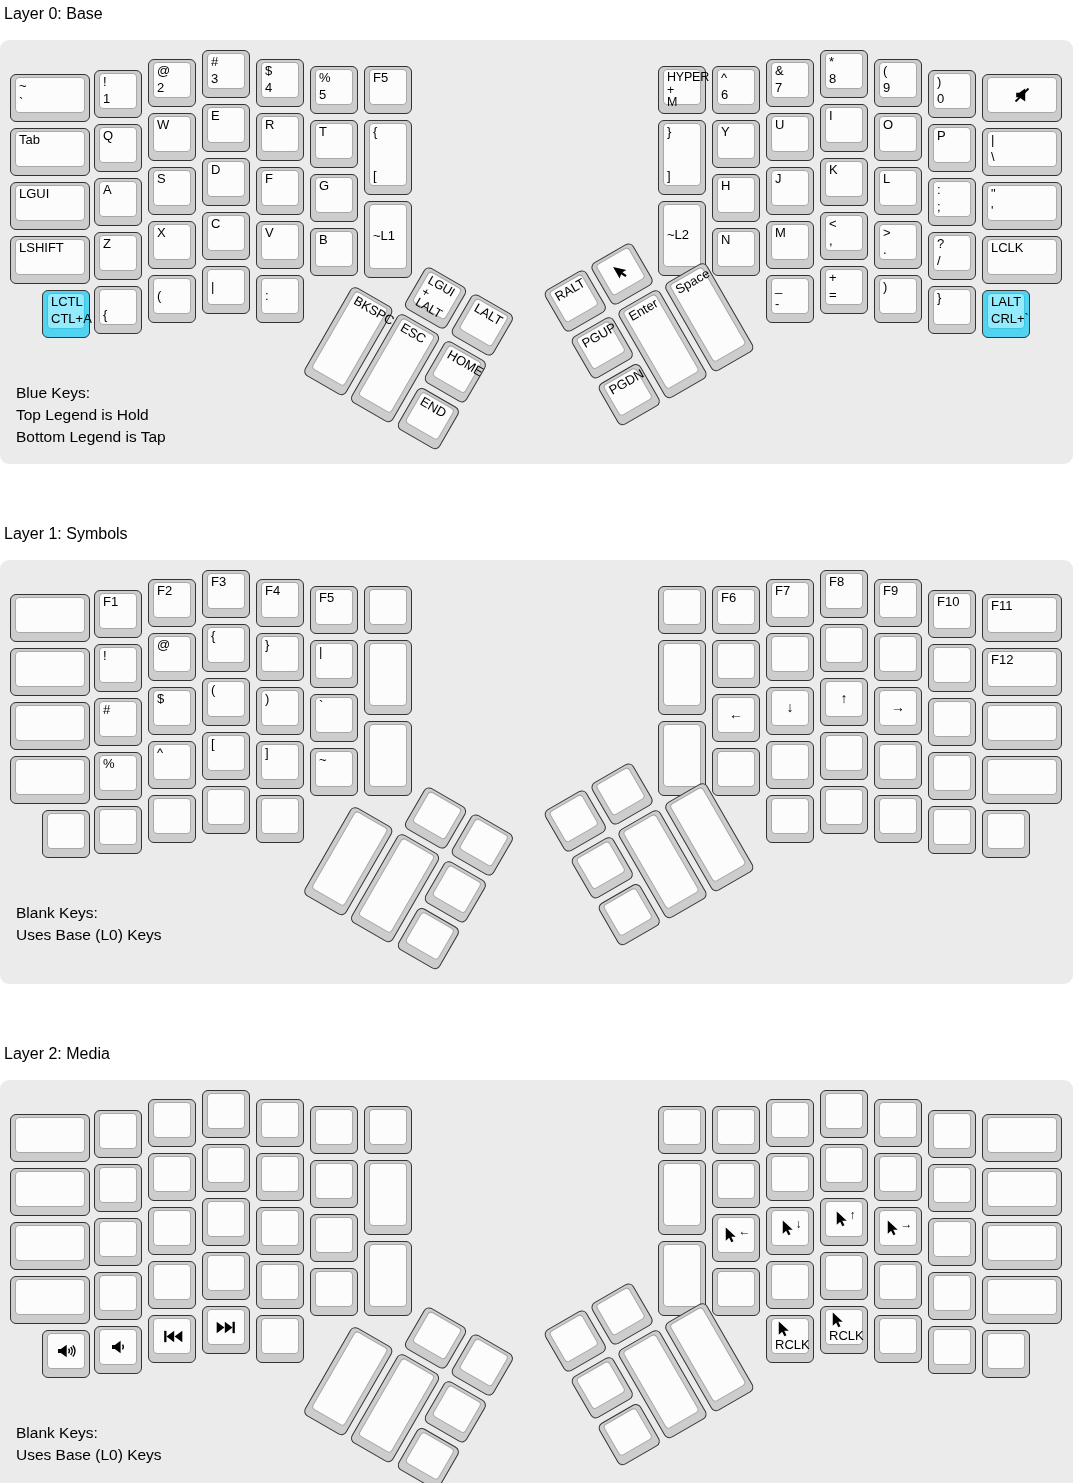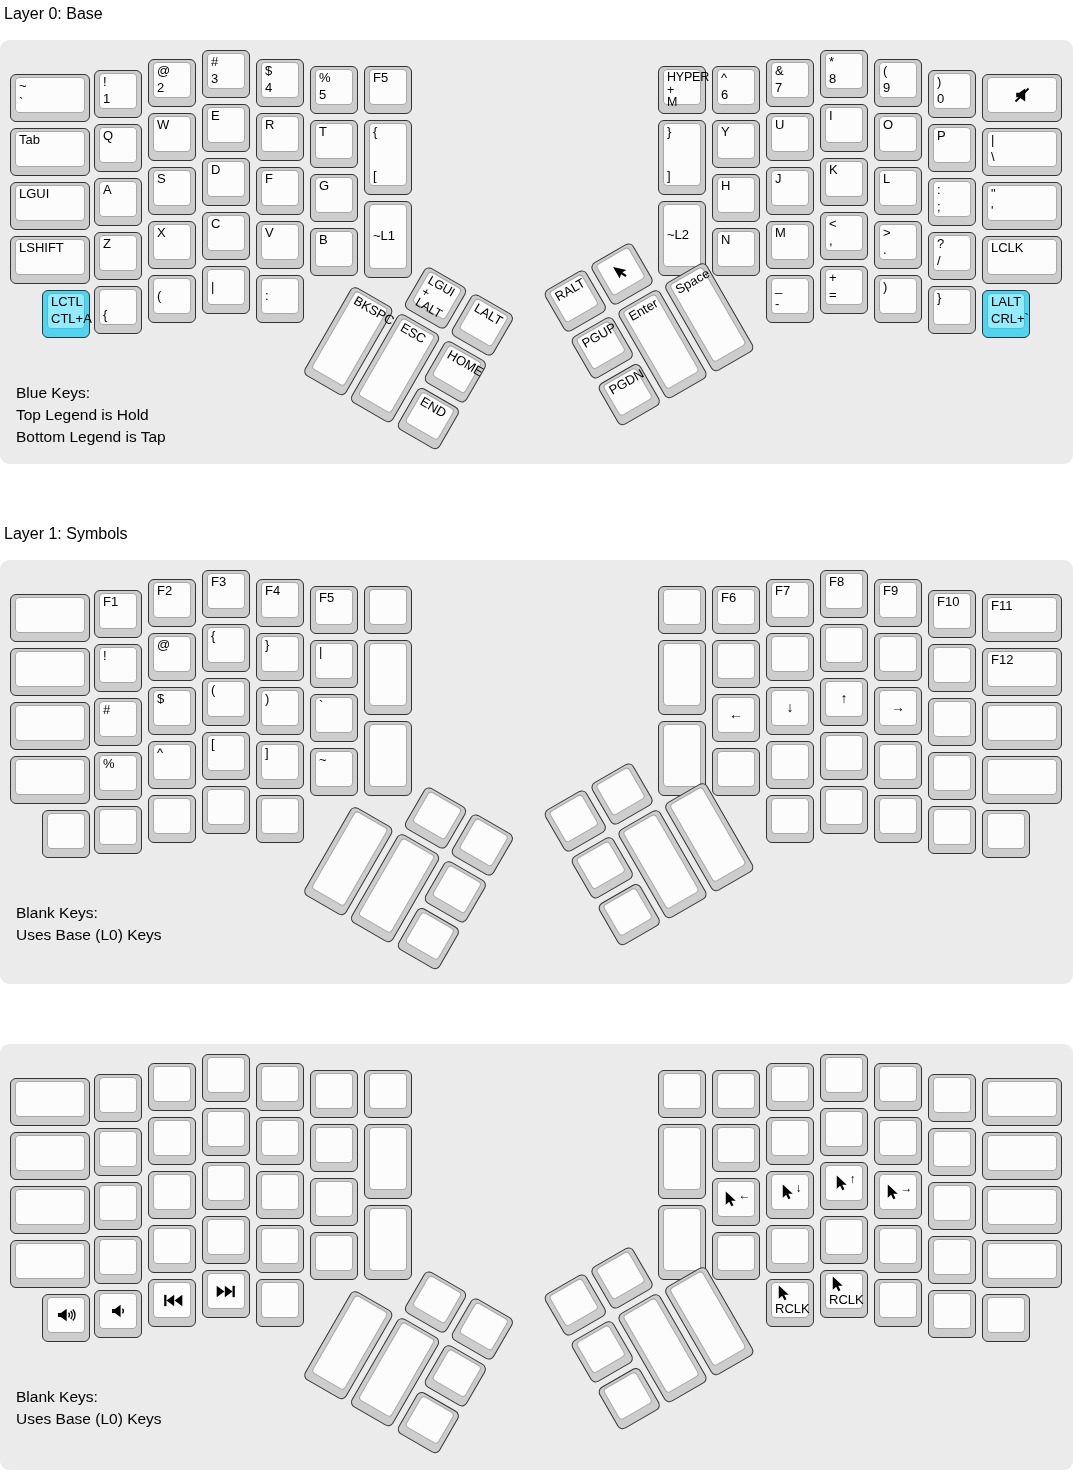--- a/index.html
+++ b/index.html
@@ -763,20 +763,21 @@
           <div class="keytop"></div>
         </div>
         <div class="key" style="left: -108px; top: 54px; width: 48px; height: 48px;">
           <div class="keytop"></div>
         </div>
       </div>
     </div>
 </div>
 
 <div class="layer-block">
+  <div class="layer-title">Layer 2: Media</div>
   <div class="panel tall">
     <div class="panel-note">
         <div>Blank Keys:</div>
         <div>Uses Base (L0) Keys</div>
       </div>
   <div class="key" style="left: 10px; top: 34px; width: 80px; height: 48px;">
         <div class="keytop"></div>
       </div>
       <div class="key" style="left: 10px; top: 88px; width: 80px; height: 48px;">
         <div class="keytop"></div>

